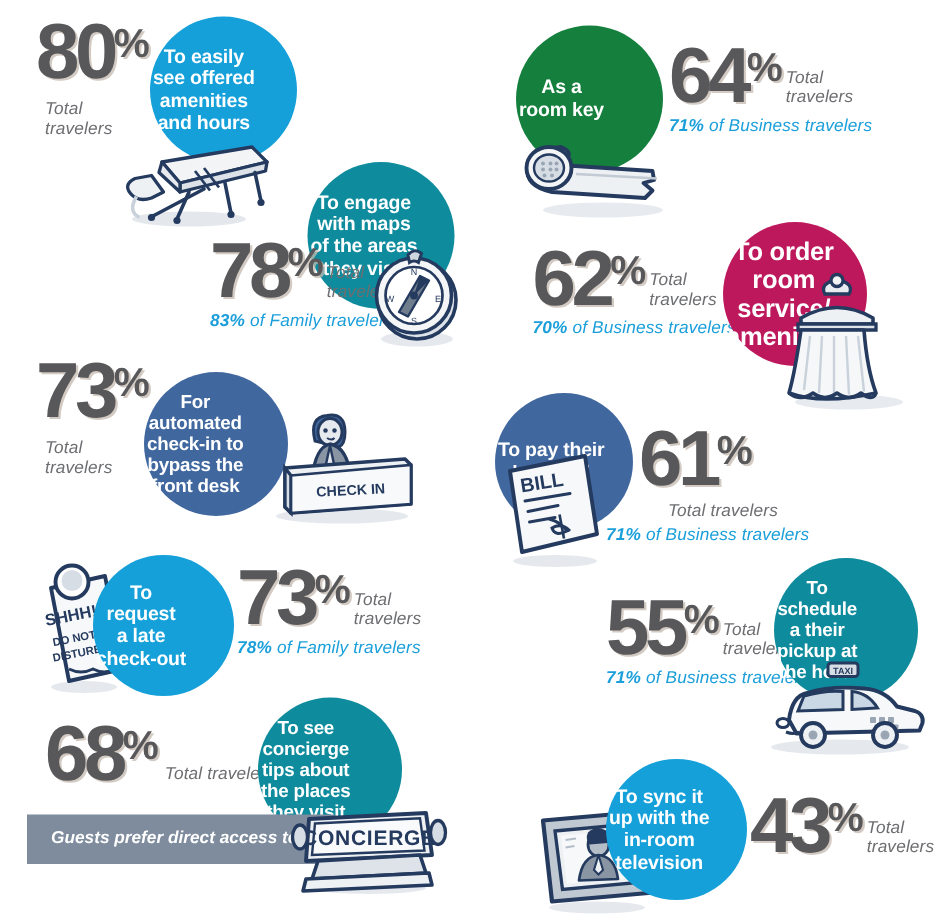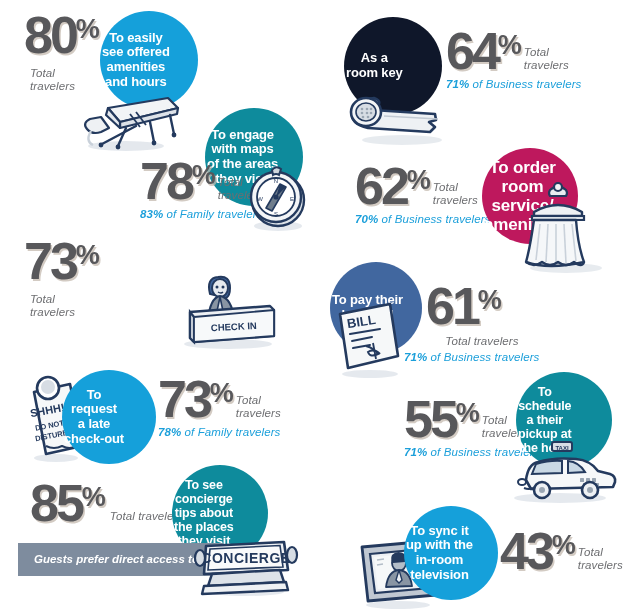--- a/index.html
+++ b/index.html
@@ -169,21 +169,21 @@
       <path d="M38 24 L44 27 L34 37 Z" fill="#243a5e"></path>
       <circle cx="34" cy="37" r="2.6" fill="#243a5e"></circle>
       <path d="M30 10 q4 -5 9 -1 l-2 6 q-3 -2 -6 0 Z" fill="#cfd6dd" stroke="#243a5e" stroke-width="2"></path>
       <text x="34" y="23" font-family="'Liberation Sans',sans-serif" font-size="6" fill="#243a5e" text-anchor="middle">N</text>
       <text x="34" y="56" font-family="'Liberation Sans',sans-serif" font-size="6" fill="#243a5e" text-anchor="middle">S</text>
       <text x="18" y="41" font-family="'Liberation Sans',sans-serif" font-size="6" fill="#243a5e" text-anchor="middle">W</text>
       <text x="50" y="41" font-family="'Liberation Sans',sans-serif" font-size="6" fill="#243a5e" text-anchor="middle">E</text>
     </svg>
   </div>
 
-  <div class="bubble" style="left:344px; top:17px; width:98px; height:98px; background:#0f172a; font-size:13px;">
+  <div class="bubble" style="left:344px; top:17px; width:98px; height:98px; background:#15803d; font-size:13px;">
     <div>
       <span>As a</span>
       <span>room key</span>
     </div>
   </div>
 
   <div class="stat" style="left:446px; top:30px;">
     <span class="bignum" style="font-size:52px;">64</span><span class="pct" style="font-size:27px; vertical-align:top;">%</span><span class="total" style="display:inline-block; vertical-align:bottom; margin-left:3px; margin-bottom:1px;">
       <span>Total</span><br>
       <span>travelers</span>
@@ -252,20 +252,29 @@
   </div>
 
   <div class="stat" style="left:24px; top:240px;">
     <span class="bignum" style="font-size:52px;">73</span><span class="pct" style="font-size:27px; vertical-align:top;">%</span>
     <div class="total" style="margin-top:9px; margin-left:6px;">
       <span>Total</span><br>
       <span>travelers</span>
     </div>
   </div>
 
+  <div class="bubble" style="left:96px; top:248px; width:96px; height:96px; background:#41679f; font-size:12.5px;">
+    <div>
+      <span>For</span>
+      <span>automated</span>
+      <span>check-in to</span>
+      <span>bypass the</span>
+      <span>front desk</span>
+    </div>
+  </div>
 
   <div class="art" style="left:168px; top:272px;">
     <svg width="118" height="80" viewBox="0 0 118 80">
       <ellipse cx="60" cy="72" rx="44" ry="5" fill="#dfe4ea" opacity="0.8"></ellipse>
       <path d="M42 22 q-4 -16 8 -17 q12 -2 12 11 q0 8 -4 10 Z" fill="#41679f" stroke="#243a5e" stroke-width="2"></path>
       <ellipse cx="52" cy="16" rx="8" ry="9" fill="#e6eaef" stroke="#243a5e" stroke-width="2"></ellipse>
       <circle cx="49" cy="15" r="1.5" fill="#243a5e"></circle>
       <circle cx="55" cy="15" r="1.5" fill="#243a5e"></circle>
       <path d="M50 20 q3 2 5 0" stroke="#243a5e" stroke-width="1.4" fill="none"></path>
       <path d="M40 48 q2 -22 12 -24 q12 2 14 24 Z" fill="#8995a3" stroke="#243a5e" stroke-width="2.2" stroke-linejoin="round"></path>
@@ -380,21 +389,21 @@
       <circle cx="42" cy="50" r="8" fill="#eef1f4" stroke="#243a5e" stroke-width="2.6"></circle>
       <circle cx="42" cy="50" r="3" fill="#9aa6b3"></circle>
       <circle cx="90" cy="50" r="8" fill="#eef1f4" stroke="#243a5e" stroke-width="2.6"></circle>
       <circle cx="90" cy="50" r="3" fill="#9aa6b3"></circle>
       <ellipse cx="22" cy="42" rx="4" ry="3" fill="#ffffff" stroke="#243a5e" stroke-width="2"></ellipse>
       <path d="M24 48 q5 2 9 0" stroke="#243a5e" stroke-width="2" fill="none"></path>
     </svg>
   </div>
 
   <div class="stat" style="left:30px; top:482px;">
-    <span class="bignum" style="font-size:52px;">85</span><span class="pct" style="font-size:27px; vertical-align:top;">%</span><span class="total" style="display:inline-block; vertical-align:bottom; margin-left:5px; margin-bottom:2px;">
+    <span class="bignum" style="font-size:52px;">68</span><span class="pct" style="font-size:27px; vertical-align:top;">%</span><span class="total" style="display:inline-block; vertical-align:bottom; margin-left:5px; margin-bottom:2px;">
       <span>Total travelers</span>
     </span>
   </div>
 
   <div class="bubble" style="left:172px; top:465px; width:96px; height:96px; background:#0e8b9c; font-size:12.5px;">
     <div>
       <span>To see</span>
       <span>concierge</span>
       <span>tips about</span>
       <span>the places</span>

